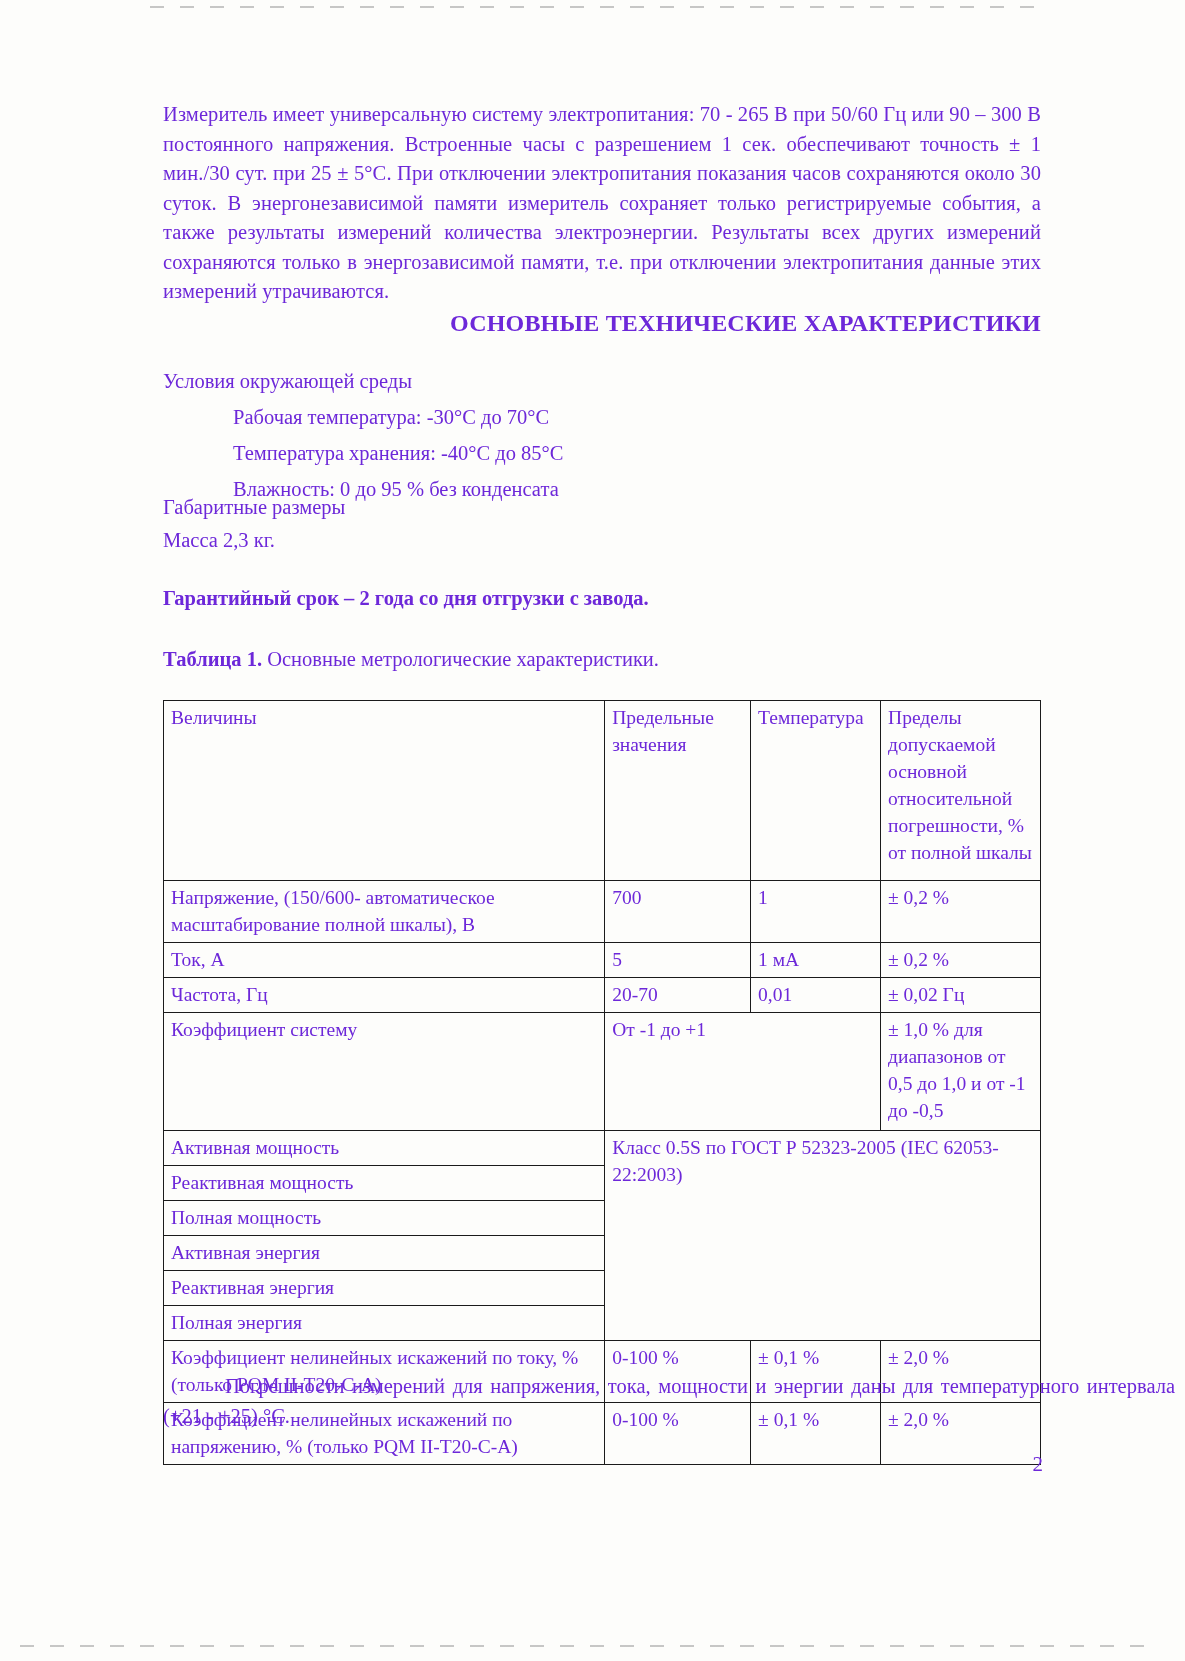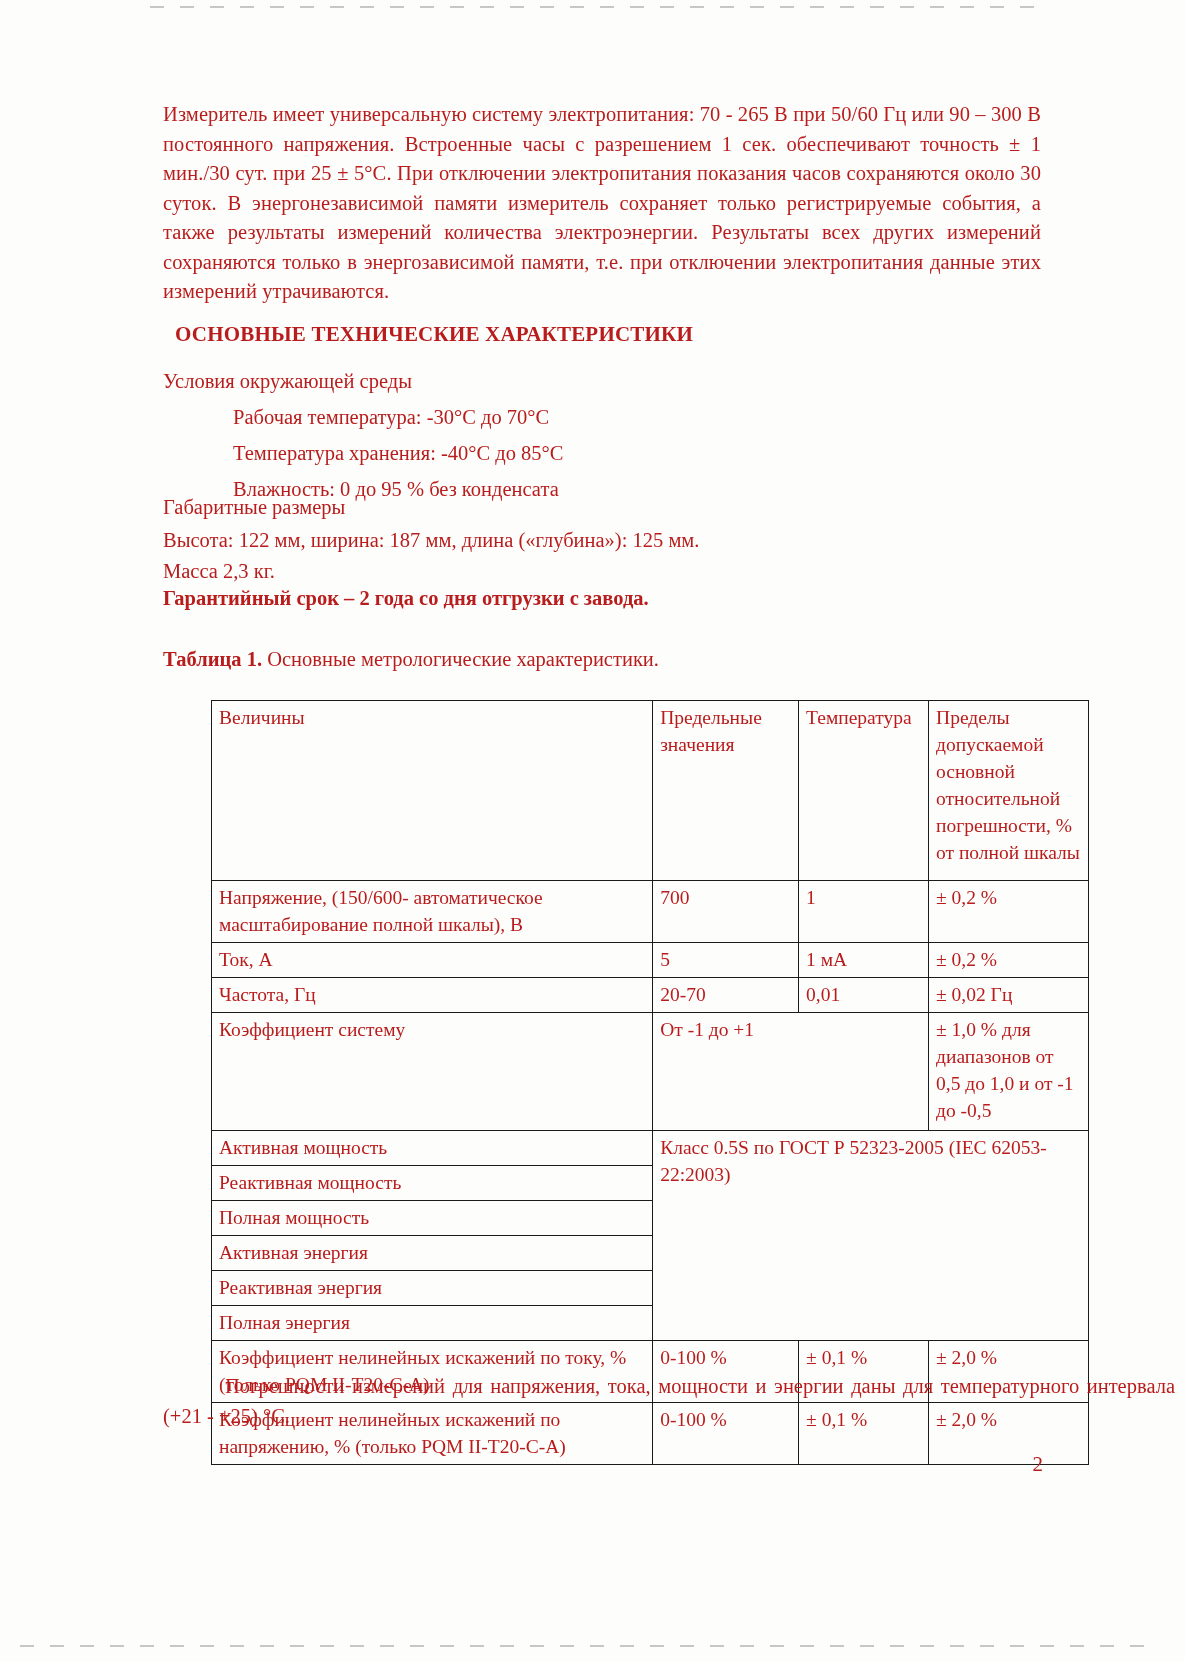--- a/index.html
+++ b/index.html
@@ -8,21 +8,21 @@
     background: #8c8c8c;
   }
   .page {
     position: relative;
     width: 1185px;
     height: 1661px;
     background: #fdfdfb;
     margin: 0 auto;
     overflow: hidden;
     font-family: "Liberation Serif", "DejaVu Serif", serif;
-    color: #b91c1c;
+    color: #6d28d9;
   }
   
   .scan-edge {
     position: absolute;
     height: 2px;
     background: repeating-linear-gradient(to right,
         #9a9a9a 0px, #9a9a9a 14px, transparent 14px, transparent 30px);
     opacity: .55;
   }
   .scan-edge.top { top: 6px; left: 150px; width: 900px; }
@@ -44,23 +44,23 @@
     letter-spacing: .1px;
   }
 
   .intro { position: absolute; top: 100px; left: 0; width: 878px; }
 
   h1.section-title {
     position: absolute;
     top: 310px;
     left: 0;
     width: 878px;
-    margin: 12px;
-    text-align: left;
-    font-size: 21px;
+    margin: 0;
+    text-align: right;
+    font-size: 24px;
     font-weight: bold;
     letter-spacing: .2px;
   }
 
   .spec-block { position: absolute; left: 0; width: 878px; }
   .spec-line {
     font-size: 20.5px;
     line-height: 36px;
     white-space: nowrap;
   }
@@ -82,21 +82,20 @@
   .table-caption b { font-weight: bold; }
 
   table.spec-table {
     position: absolute;
     top: 700px;
     left: 0;
     width: 878px;
     border-collapse: collapse;
     font-size: 19.5px;
     line-height: 27px;
-    margin-left: 48px;
   }
   table.spec-table td {
     border: 1.3px solid #1b1b1b;
     padding: 3px 7px 4px 7px;
     vertical-align: top;
   }
   .col-a { width: 442px; }
   .col-b { width: 146px; }
   .col-c { width: 130px; }
   .col-d { width: 160px; }
@@ -142,21 +141,20 @@
 
     <div class="spec-block env-head">
       <div class="spec-line">Условия окружающей среды</div>
       <div class="spec-line indent">Рабочая температура: -30°C до 70°C</div>
       <div class="spec-line indent">Температура хранения: -40°C до 85°C</div>
       <div class="spec-line indent">Влажность: 0 до 95 % без конденсата</div>
     </div>
 
     <div class="spec-block dims-head">
       <div class="spec-line">Габаритные размеры</div>
-      <div class="spec-line tight">Высота: 122 мм, ширина: 187 мм,  длина («глубина»): 125 мм.</div>
       <div class="spec-line tight">Масса 2,3 кг.</div>
     </div>
 
     <div class="spec-block warranty">
       <div class="spec-line">Гарантийный срок – 2 года со дня отгрузки с завода.</div>
     </div>
 
     <div class="table-caption">
       <b>Таблица 1.</b><span> Основные метрологические характеристики.</span>
     </div>

